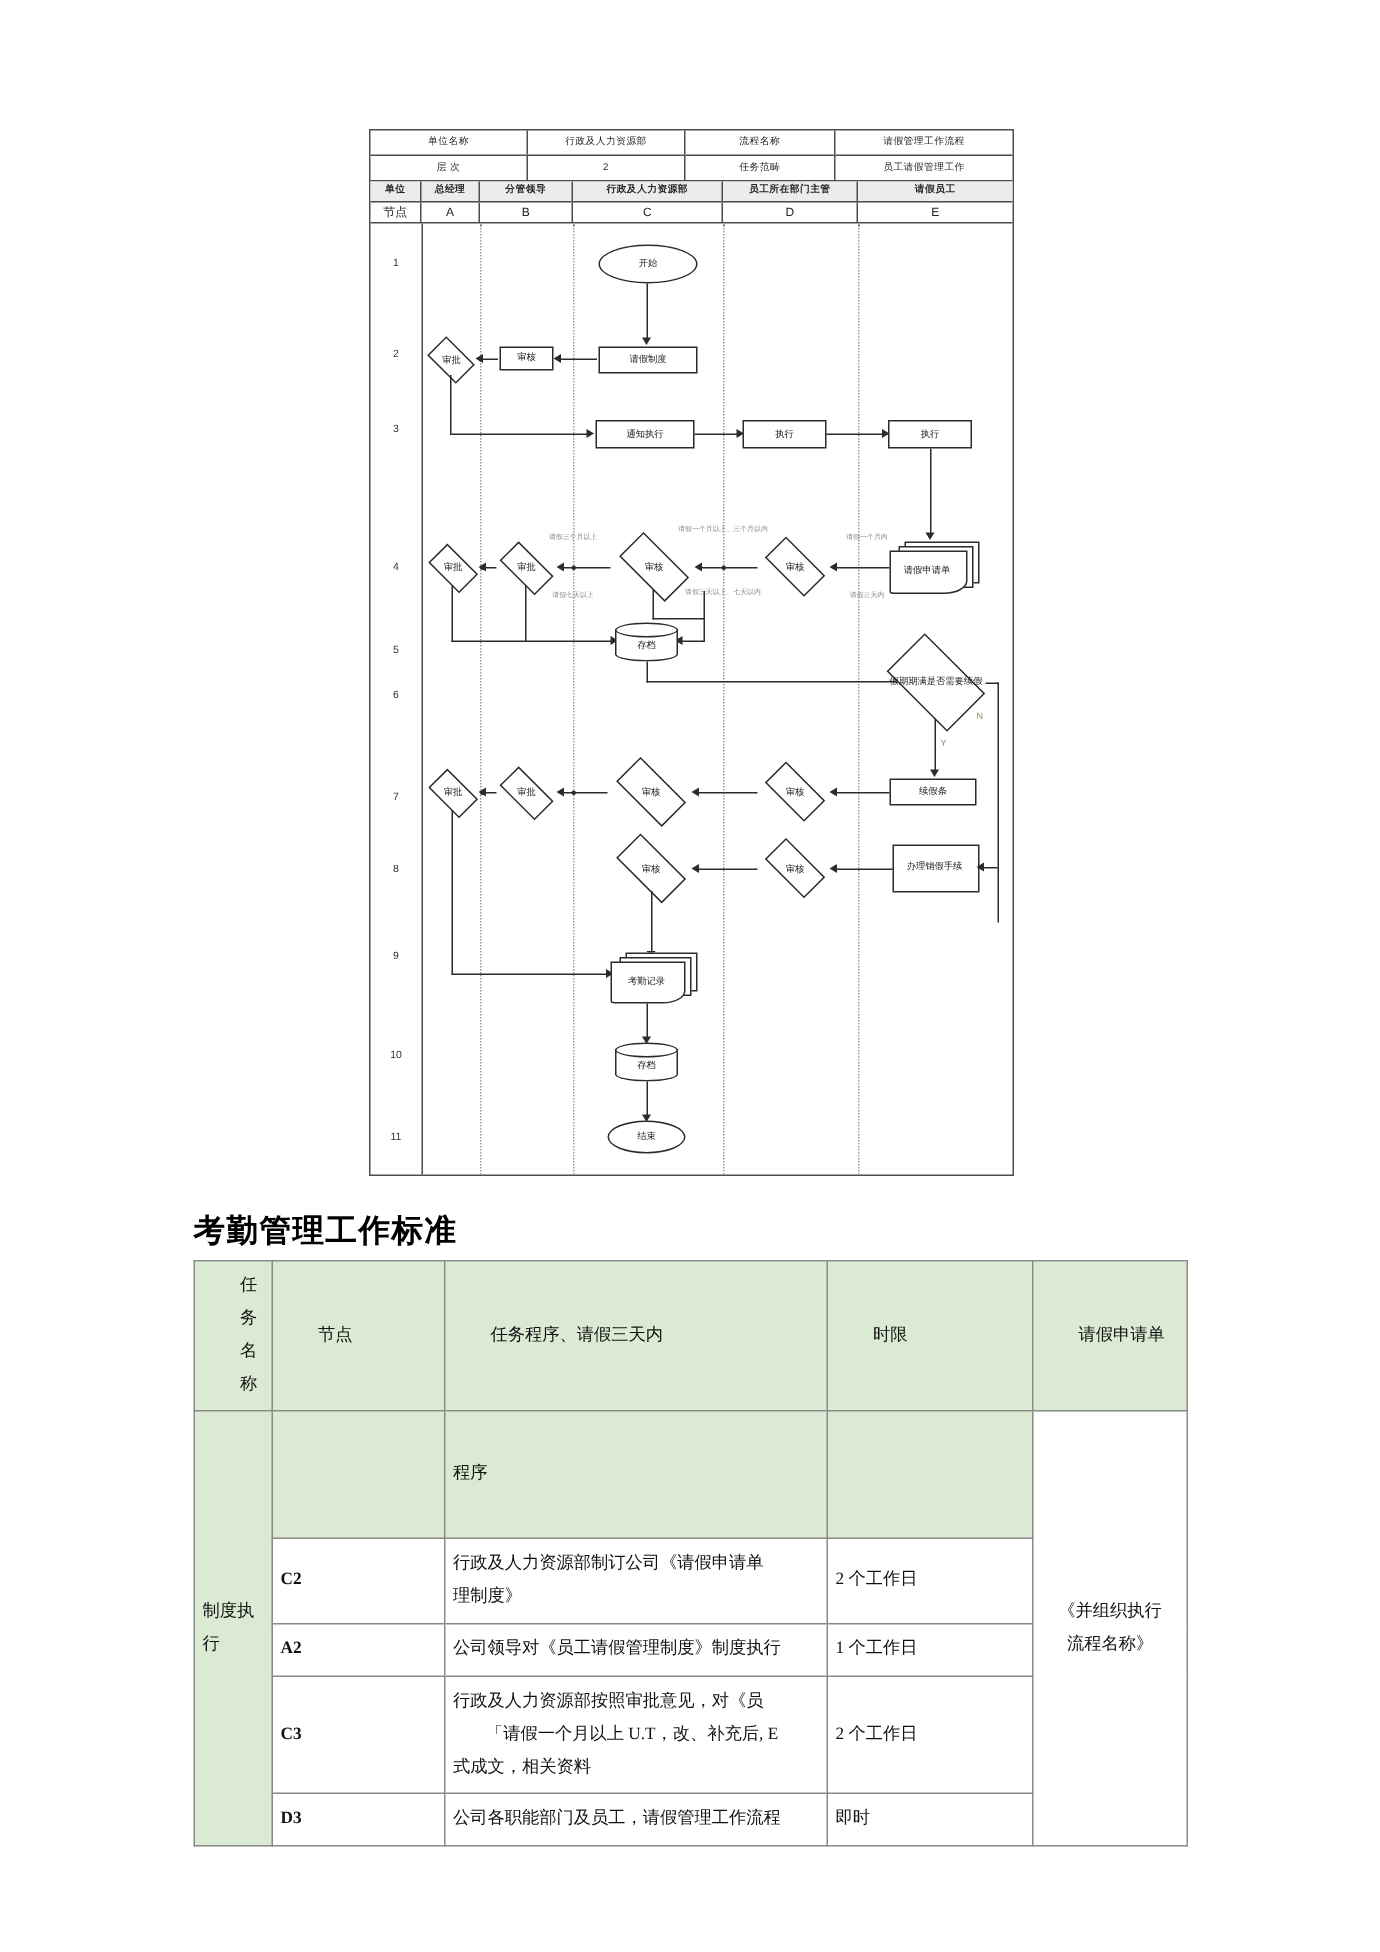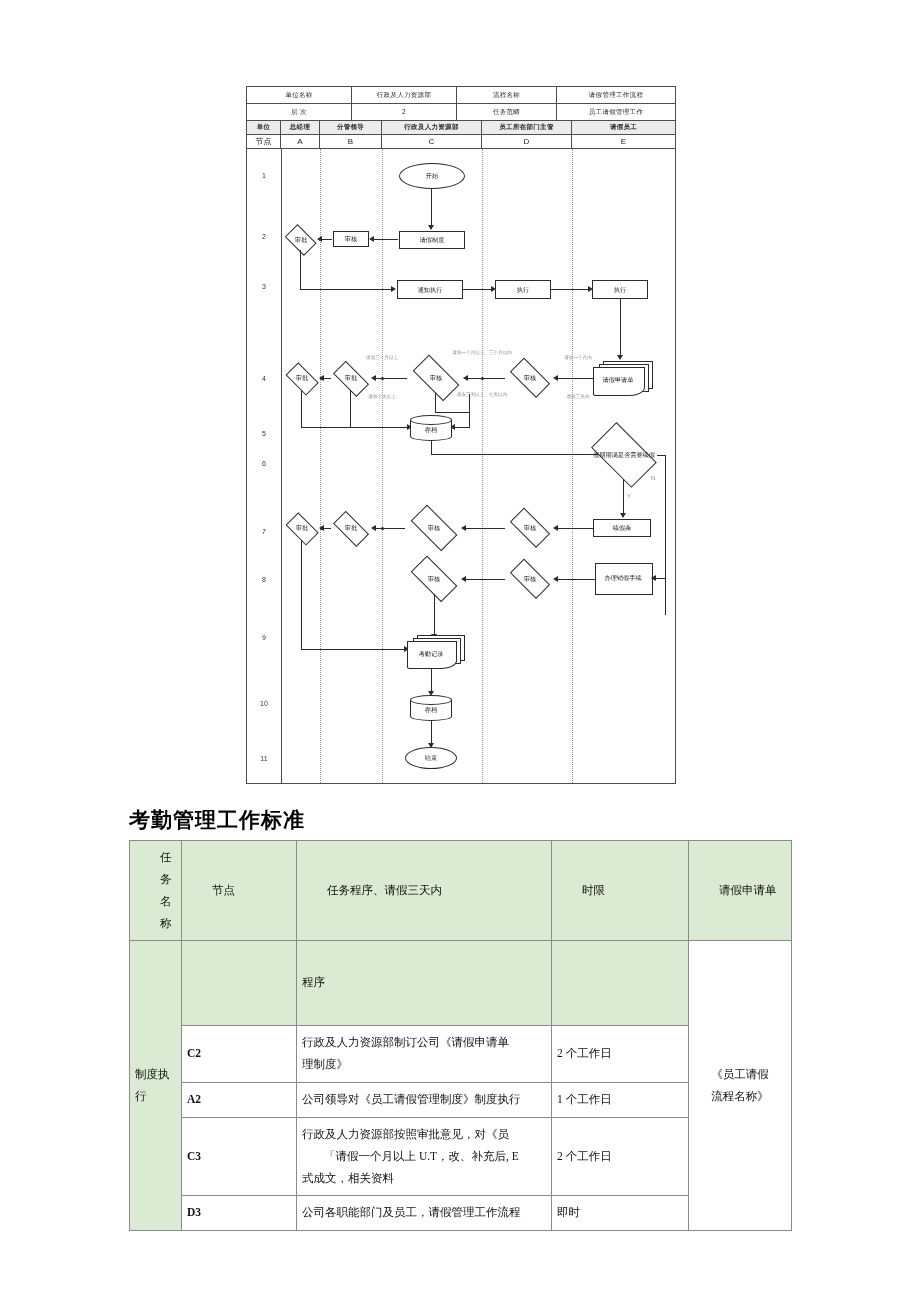--- a/index.html
+++ b/index.html
@@ -390,21 +390,21 @@
       <td class="green hdrcell">时限</td>
       <td class="green hdrcell">请假申请单</td>
     </tr>
 
     <tr>
       <td class="green taskname" rowspan="5" style="vertical-align:middle">制度执行</td>
       <td class="green" style="height:72px"></td>
       <td class="green serif">程序</td>
       <td class="green time"></td>
       <td rowspan="5" style="vertical-align:middle;text-align:center" class="serif">
-        <span>《员工请假</span><br>
+        <span>《并组织执行</span><br>
         <span>流程名称》</span>
       </td>
     </tr>
 
     <tr>
       <td class="node">C2</td>
       <td class="serif">
         <span>行政及人力资源部制订公司《请假申请单</span><br>
         <span>理制度》</span>
       </td>

